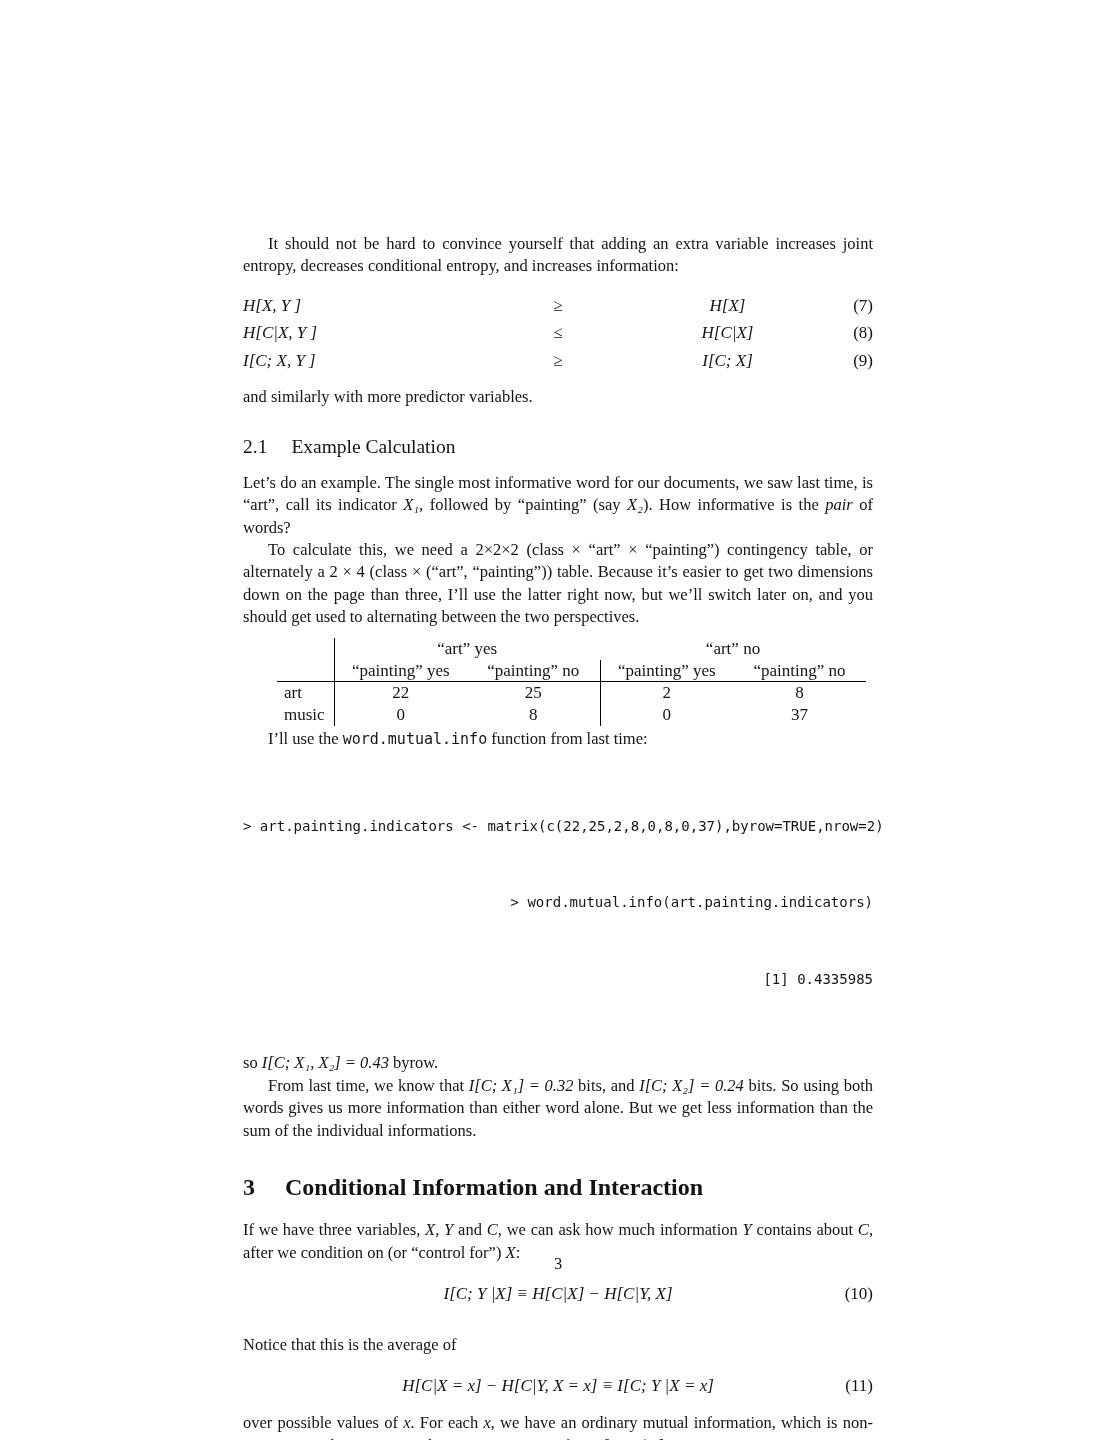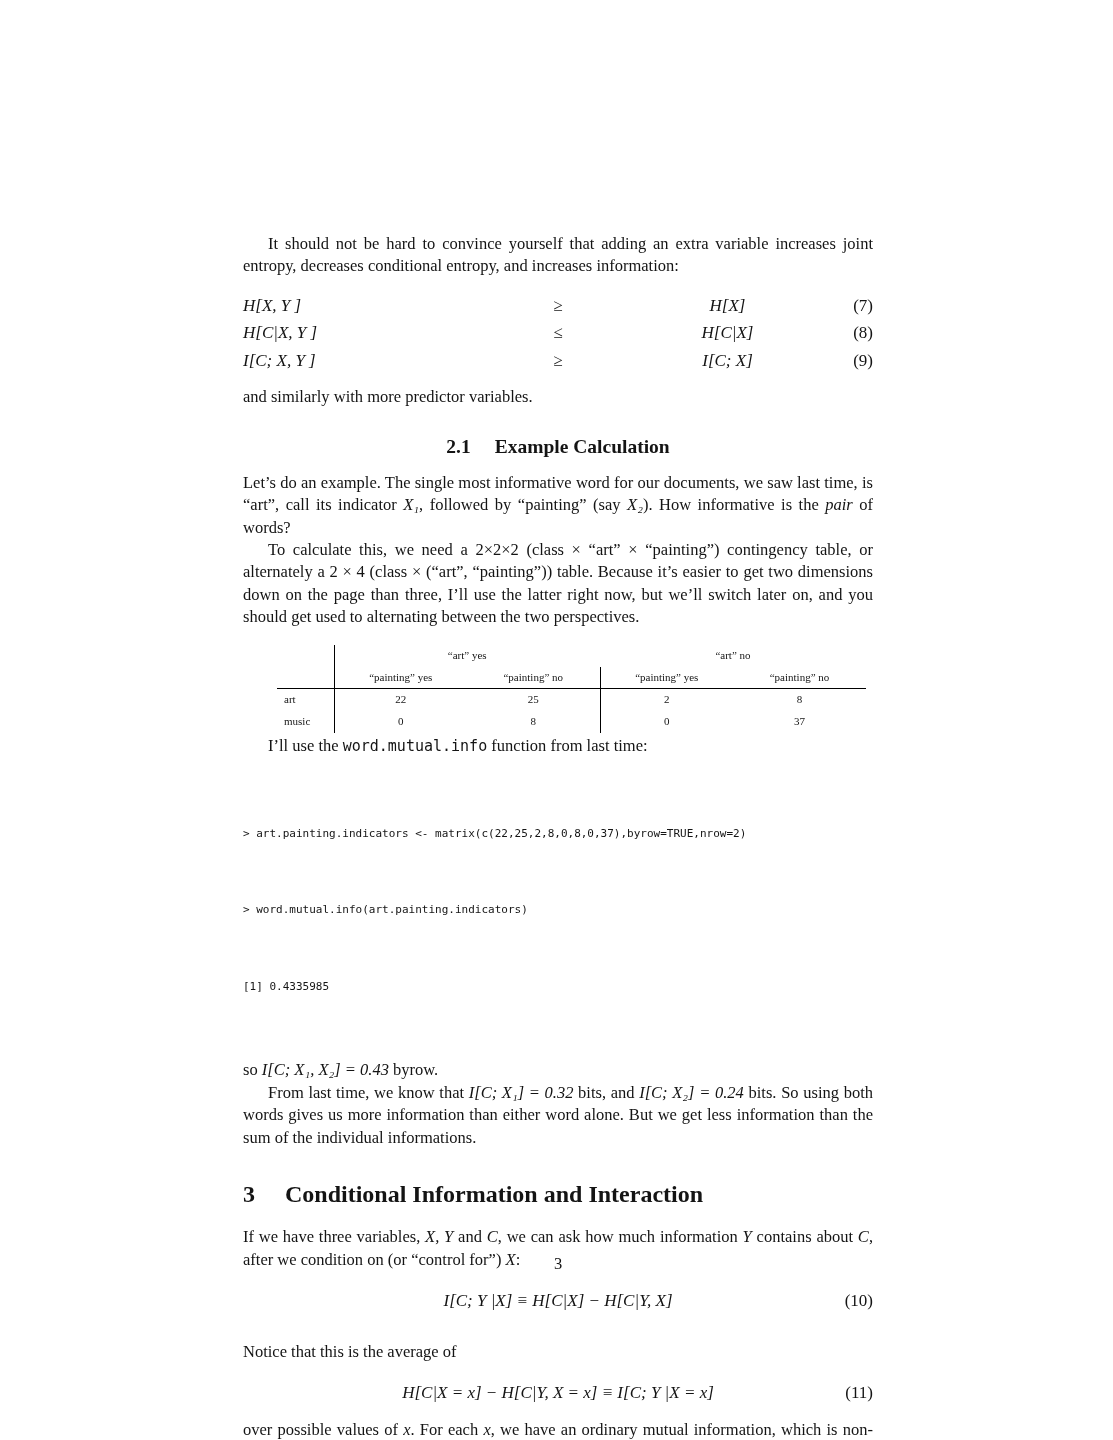--- a/index.html
+++ b/index.html
@@ -52,57 +52,57 @@
     text-align: center;
     line-height: 24px;
     font-size: 17px;
   }
   .eq10 { margin: 18px 0 28px; }
   .eq11 { margin: 18px 0 14px; }
   h2.subsection {
     margin: 26px 0 13px;
     font-size: 19.5px;
     line-height: 24px;
-    font-weight: bold;
-    text-align: center;
+    font-weight: normal;
+    text-align: left;
   }
   h2.subsection .secnum { margin-right: 24px; }
   h1.section {
     margin: 30px 0 17px;
     font-size: 24px;
     line-height: 30px;
     font-weight: bold;
     text-align: left;
   }
   h1.section .secnum { margin-right: 30px; }
   
   table.ctable {
     border-collapse: collapse;
-    margin: 16px 0 2px 34px;
-    font-size: 11px;
+    margin: 9px 0 2px 34px;
+    font-size: 17px;
     table-layout: fixed;
   }
   .ctable td {
     padding: 0;
     text-align: center;
     height: 22px;
     line-height: 21px;
     white-space: nowrap;
   }
   .ctable td.lbl { text-align: left; padding-left: 7px; }
   .ctable td.vr { border-right: 1px solid #000; }
   .ctable tr.hb td { border-bottom: 1px solid #000; }
   
   .codeblock {
     font-family: "DejaVu Sans Mono", "Liberation Mono", monospace;
-    font-size: 11px;
+    font-size: 14px;
     line-height: 25.5px;
     margin: 13px 0 9px;
     white-space: pre;
-    text-align: left;
+    text-align: right;
   }
   .pagenum {
     position: absolute;
     left: 243px; top: 1253px;
     width: 630px;
     text-align: center;
   }
 </style>
 </head>
 <body>

